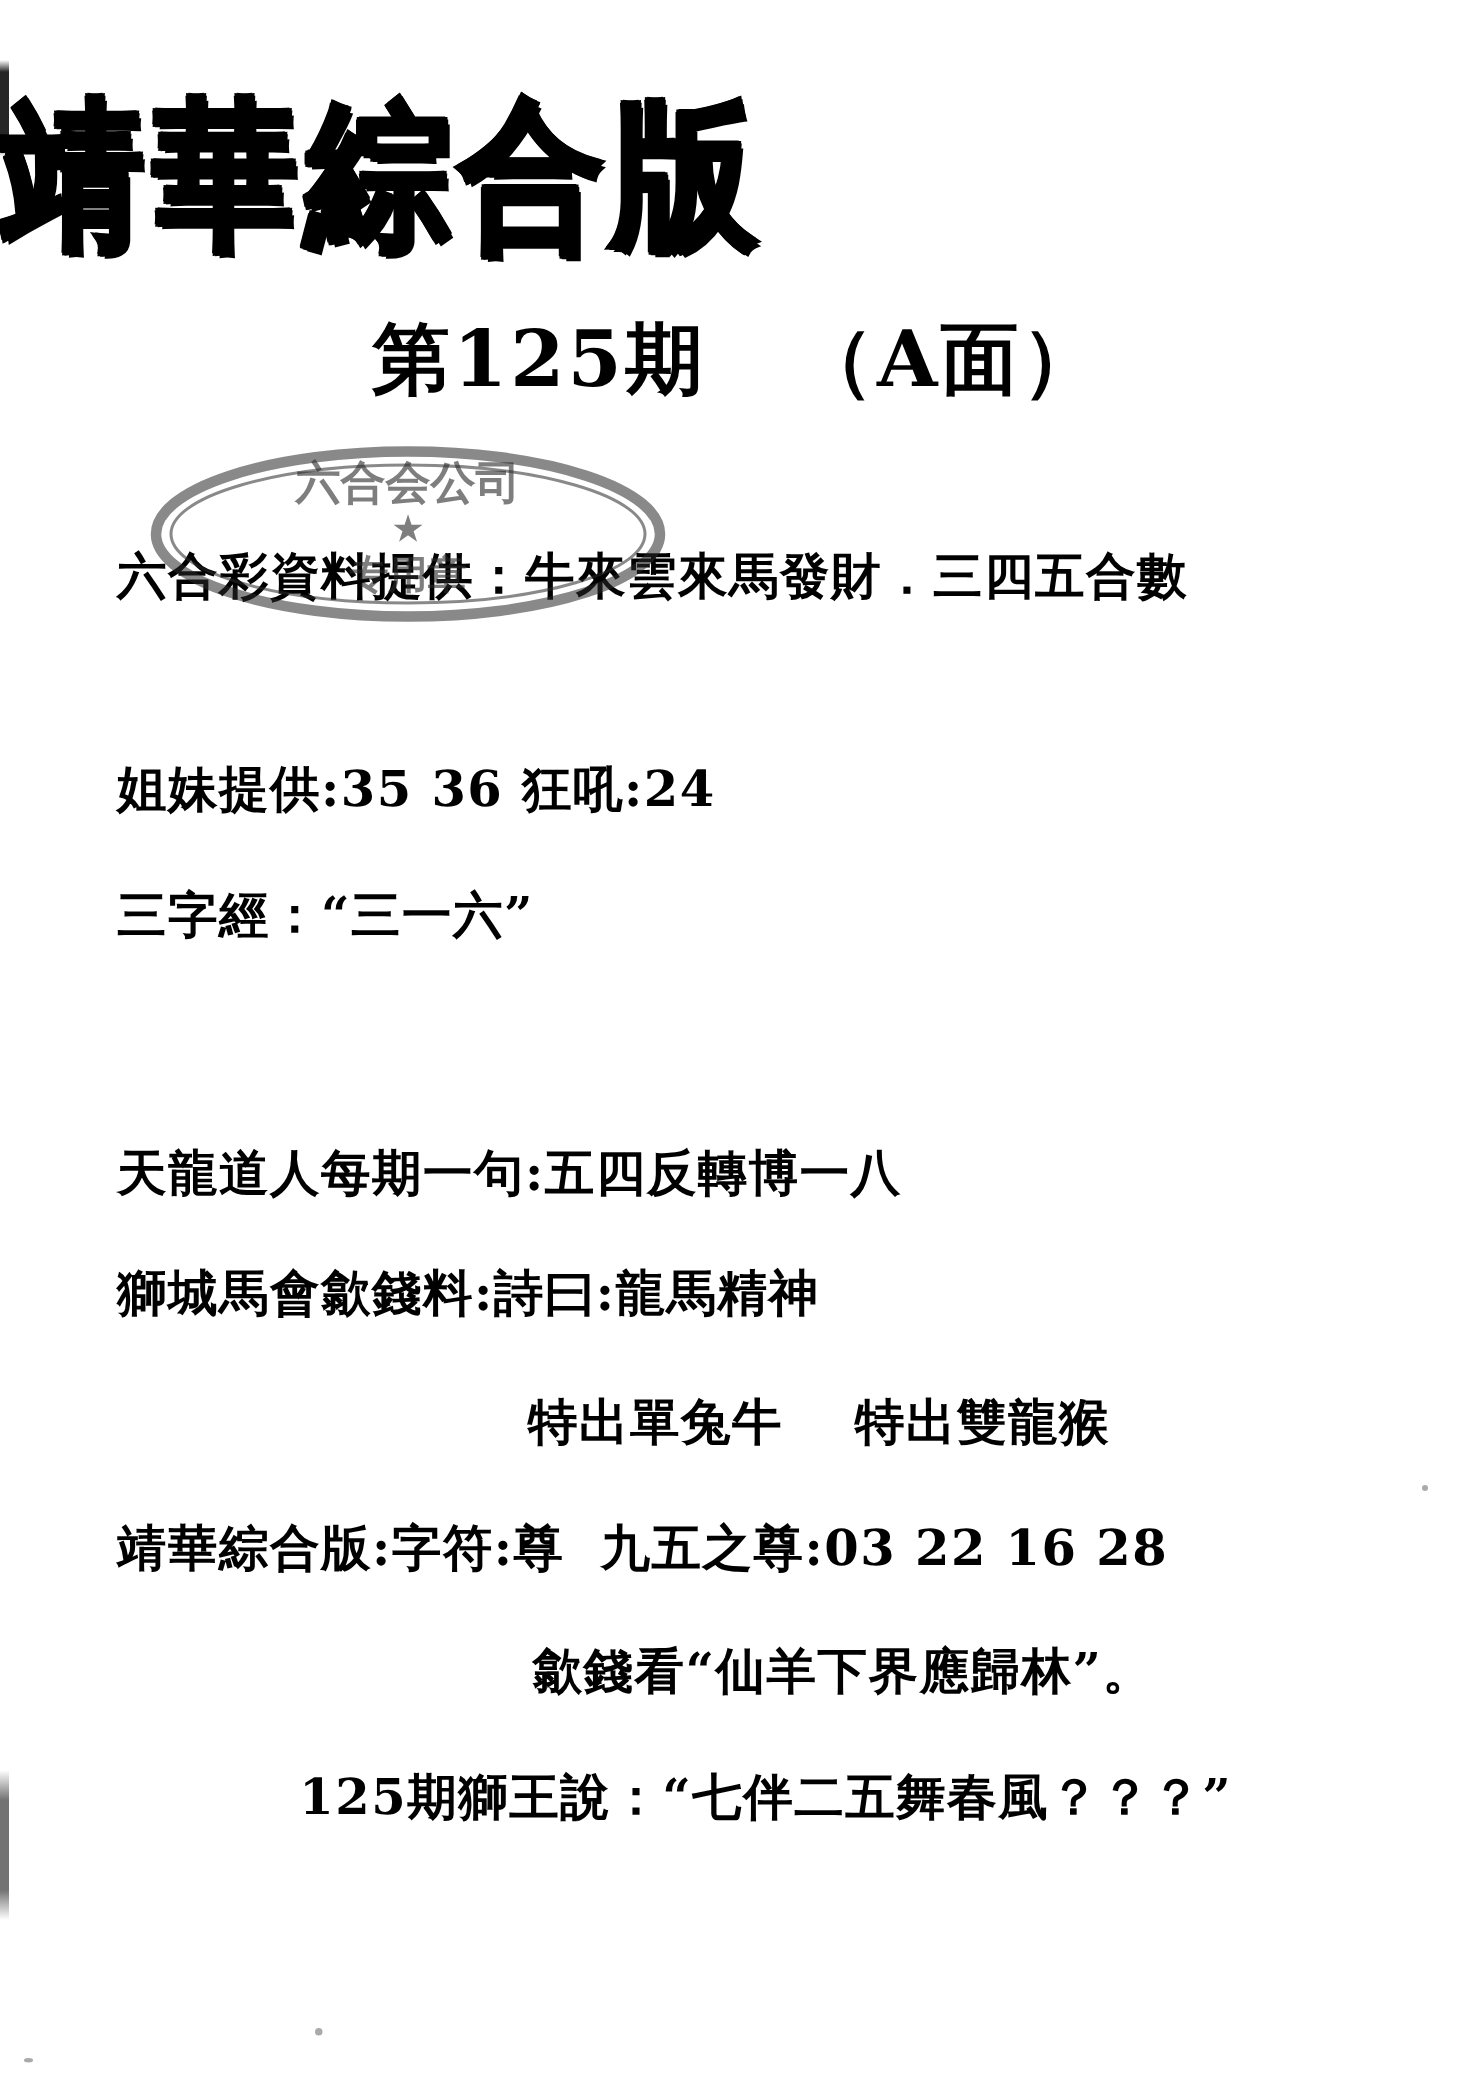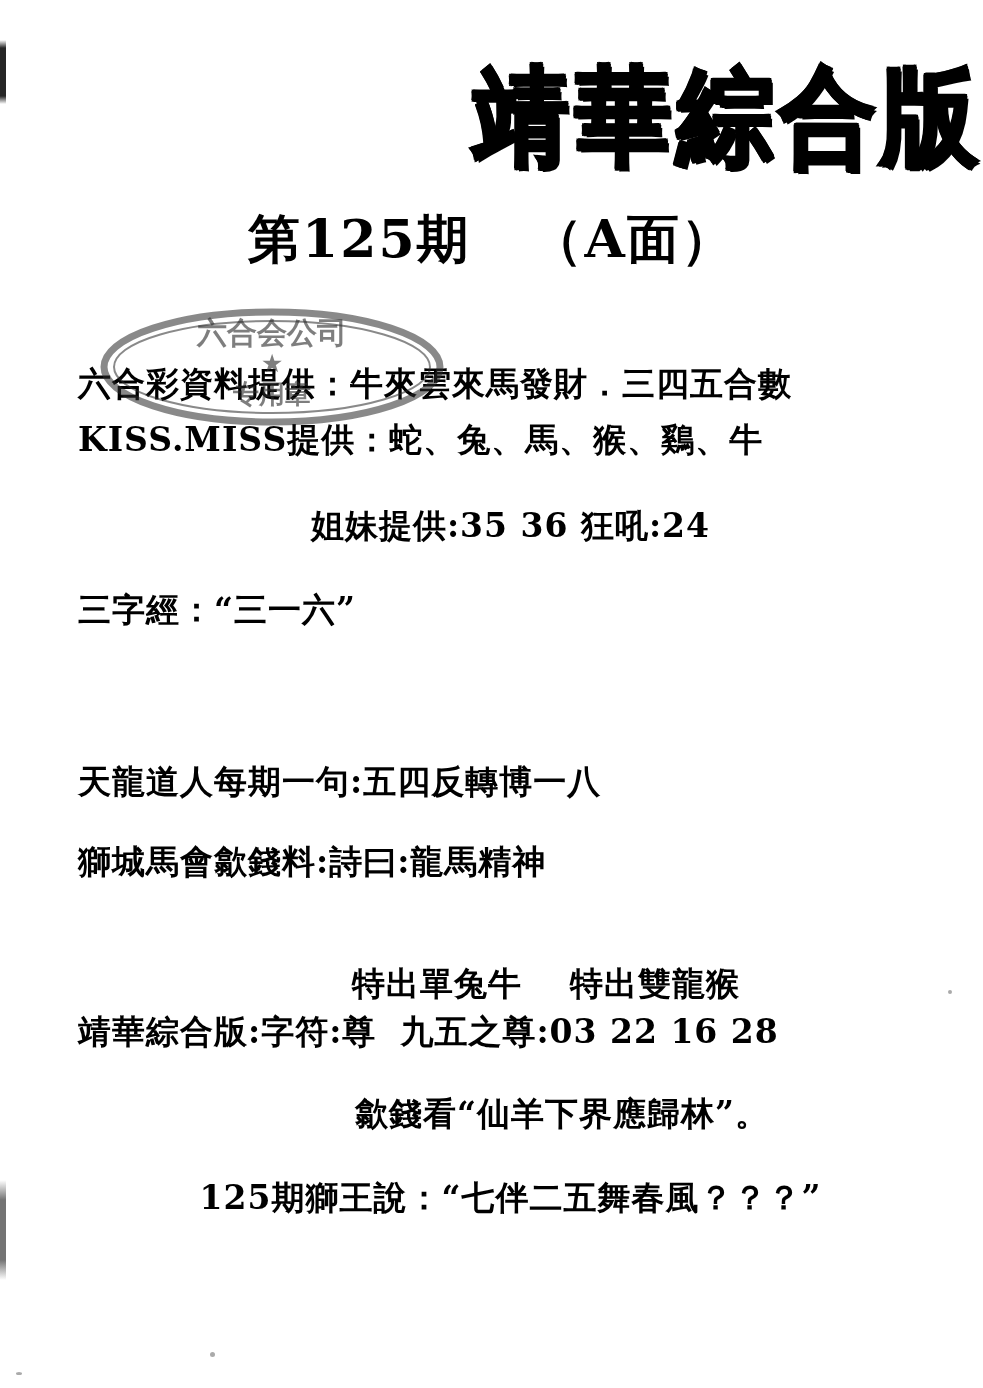--- a/index.html
+++ b/index.html
@@ -45,21 +45,21 @@
     position: absolute;
     inset: 0;
   }
 
   
   .masthead {
     position: absolute;
     top: 62px;
     left: 0;
     width: 100%;
-    text-align: right;
+    text-align: left;
   }
   .masthead-title {
     display: inline-block;
     font-family: "DejaVu Sans", sans-serif;
     font-weight: bold;
     font-size: 96px;
     line-height: 110px;
     letter-spacing: 6px;
     color: #000;
     -webkit-text-stroke: 3px #000;
@@ -90,43 +90,43 @@
     position: absolute;
     left: 78px;
     right: 40px;
     font-family: "DejaVu Serif", serif;
     font-weight: bold;
     font-size: 33px;
     letter-spacing: 1px;
     white-space: nowrap;
   }
   .line.indent1 { left: 355px; }
-  .line.indent2 { left: 352px; margin-top: 36px; }
+  .line.indent2 { left: 352px; }
   .line.indent3 { left: 78px; }
 
   .l1  { top: 334px; margin-top: 28px; }
   .l2  { top: 418px; }
-  .l3  { top: 504px; text-align: center; }
+  .l3  { top: 504px; }
   .l4  { top: 588px; }
   .l5  { top: 672px; }
   .l6  { top: 760px; }
   .l7  { top: 840px; }
   .l8  { top: 926px; }
   .l9  { top: 1010px; }
   .l10 { top: 1092px; }
   .l11 { top: 1176px; text-align: center; }
 
   .gap { display: inline-block; width: 48px; }
   .gap-sm { display: inline-block; width: 24px; }
 
   
   .stamp {
     position: absolute;
     left: 98px;
-    top: 307px;
+    top: 296px;
     width: 348px;
     height: 120px;
     pointer-events: none;
   }
   .stamp svg { display: block; }
 </style>
 </head>
 <body>
 
 <div class="page">
@@ -138,21 +138,20 @@
 
   <div class="masthead">
     <div class="masthead-title">靖華綜合版</div>
   </div>
 
   <div class="issue-line">
     <span>第125期</span><span class="side">（A面）</span>
   </div>
 
   <div class="line l1">六合彩資料提供：牛來雲來馬發財．三四五合數</div>
-  <div class="line l2">KISS.MISS提供：蛇、兔、馬、猴、鷄、牛</div>
   <div class="line l3">姐妹提供:35 36 狂吼:24</div>
   <div class="line l4">三字經：“三一六”</div>
   <div class="line l7">獅城馬會歙錢料:詩曰:龍馬精神</div>
   <div class="line l6">天龍道人每期一句:五四反轉博一八</div>
 
   <div class="line l8 indent2">
     <span>特出單兔牛</span><span class="gap"></span><span>特出雙龍猴</span>
   </div>
 
   <div class="line l9 indent3">

